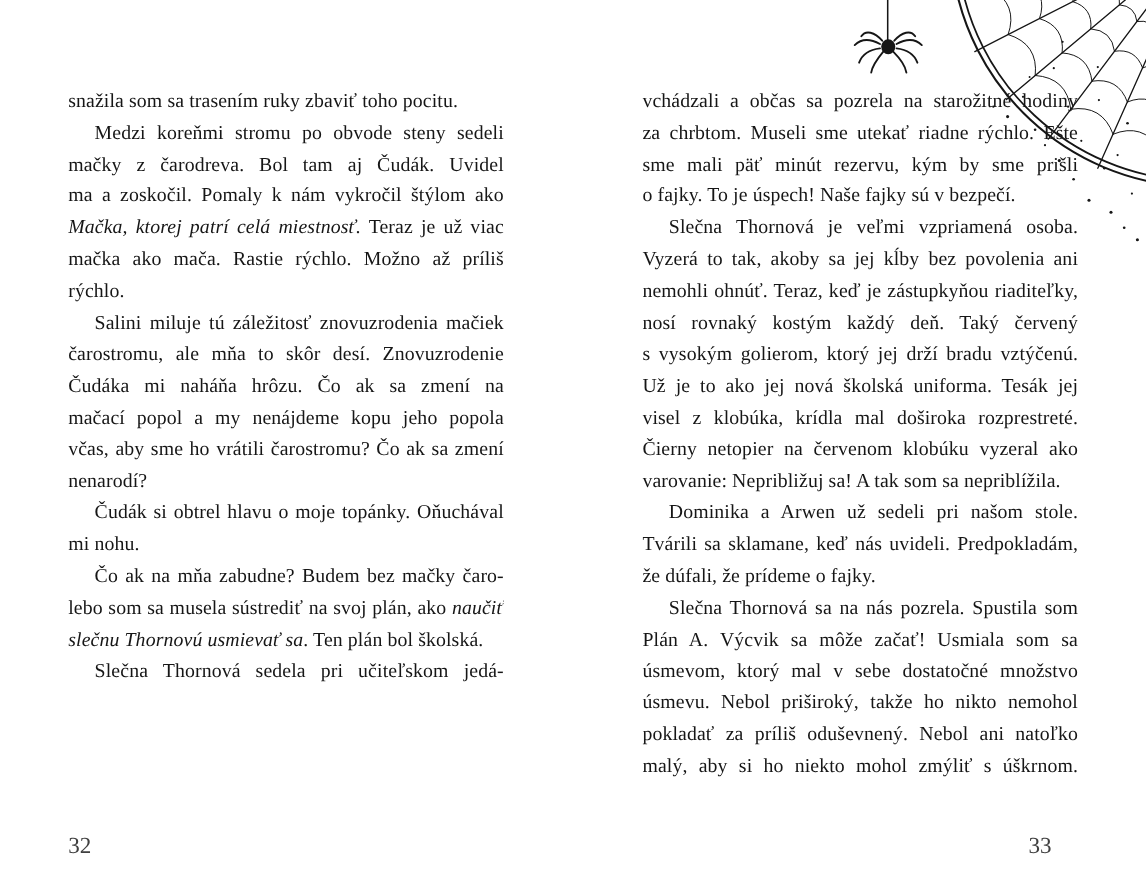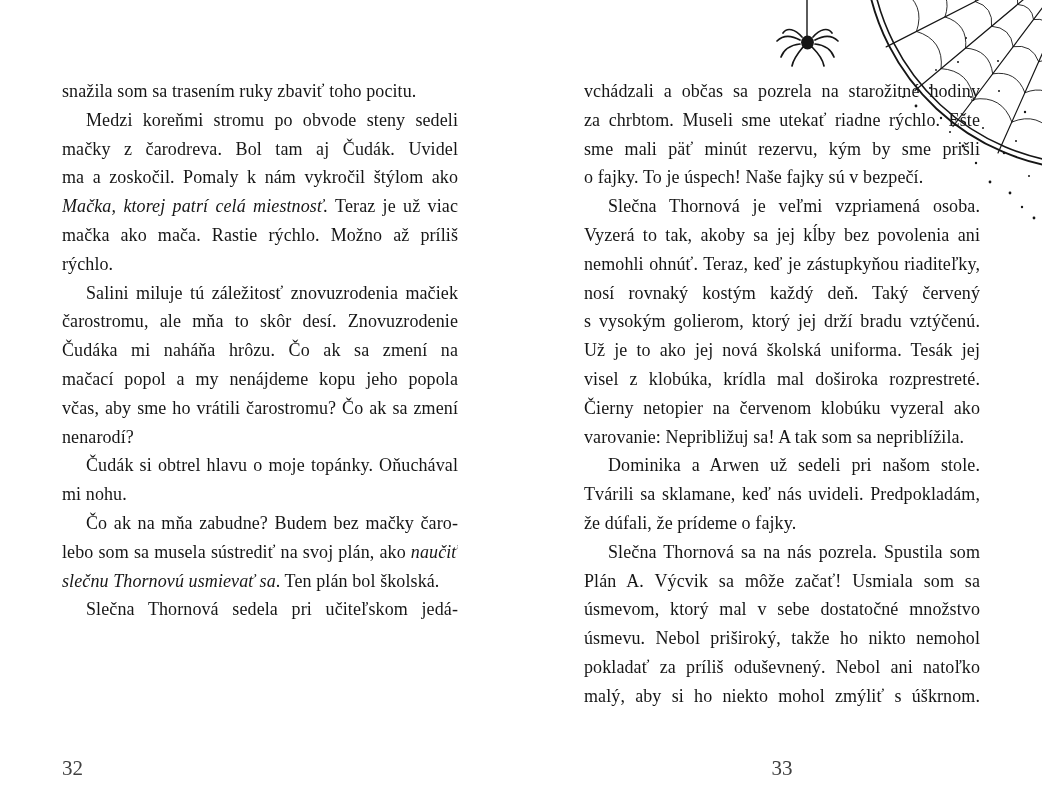--- a/index.html
+++ b/index.html
@@ -37,21 +37,21 @@
   .line.last { text-align-last: left; }
   .line em   { font-style: italic; }
   .page-number {
     position: absolute;
     top: 736px;
     font-size: 21px;
     color: #404040;
     margin-top: 20px;
   }
   #pn-left  { left: 62px; }
-  #pn-right { left: 584px; width: 396px; text-align: center; }
+  #pn-right { left: 560px; width: 396px; text-align: right; }
   #deco-svg {
     position: absolute;
     left: 0; top: 0;
     width: 1042px; height: 800px;
     pointer-events: none;
   }
 </style>
 </head>
 <body>
 

